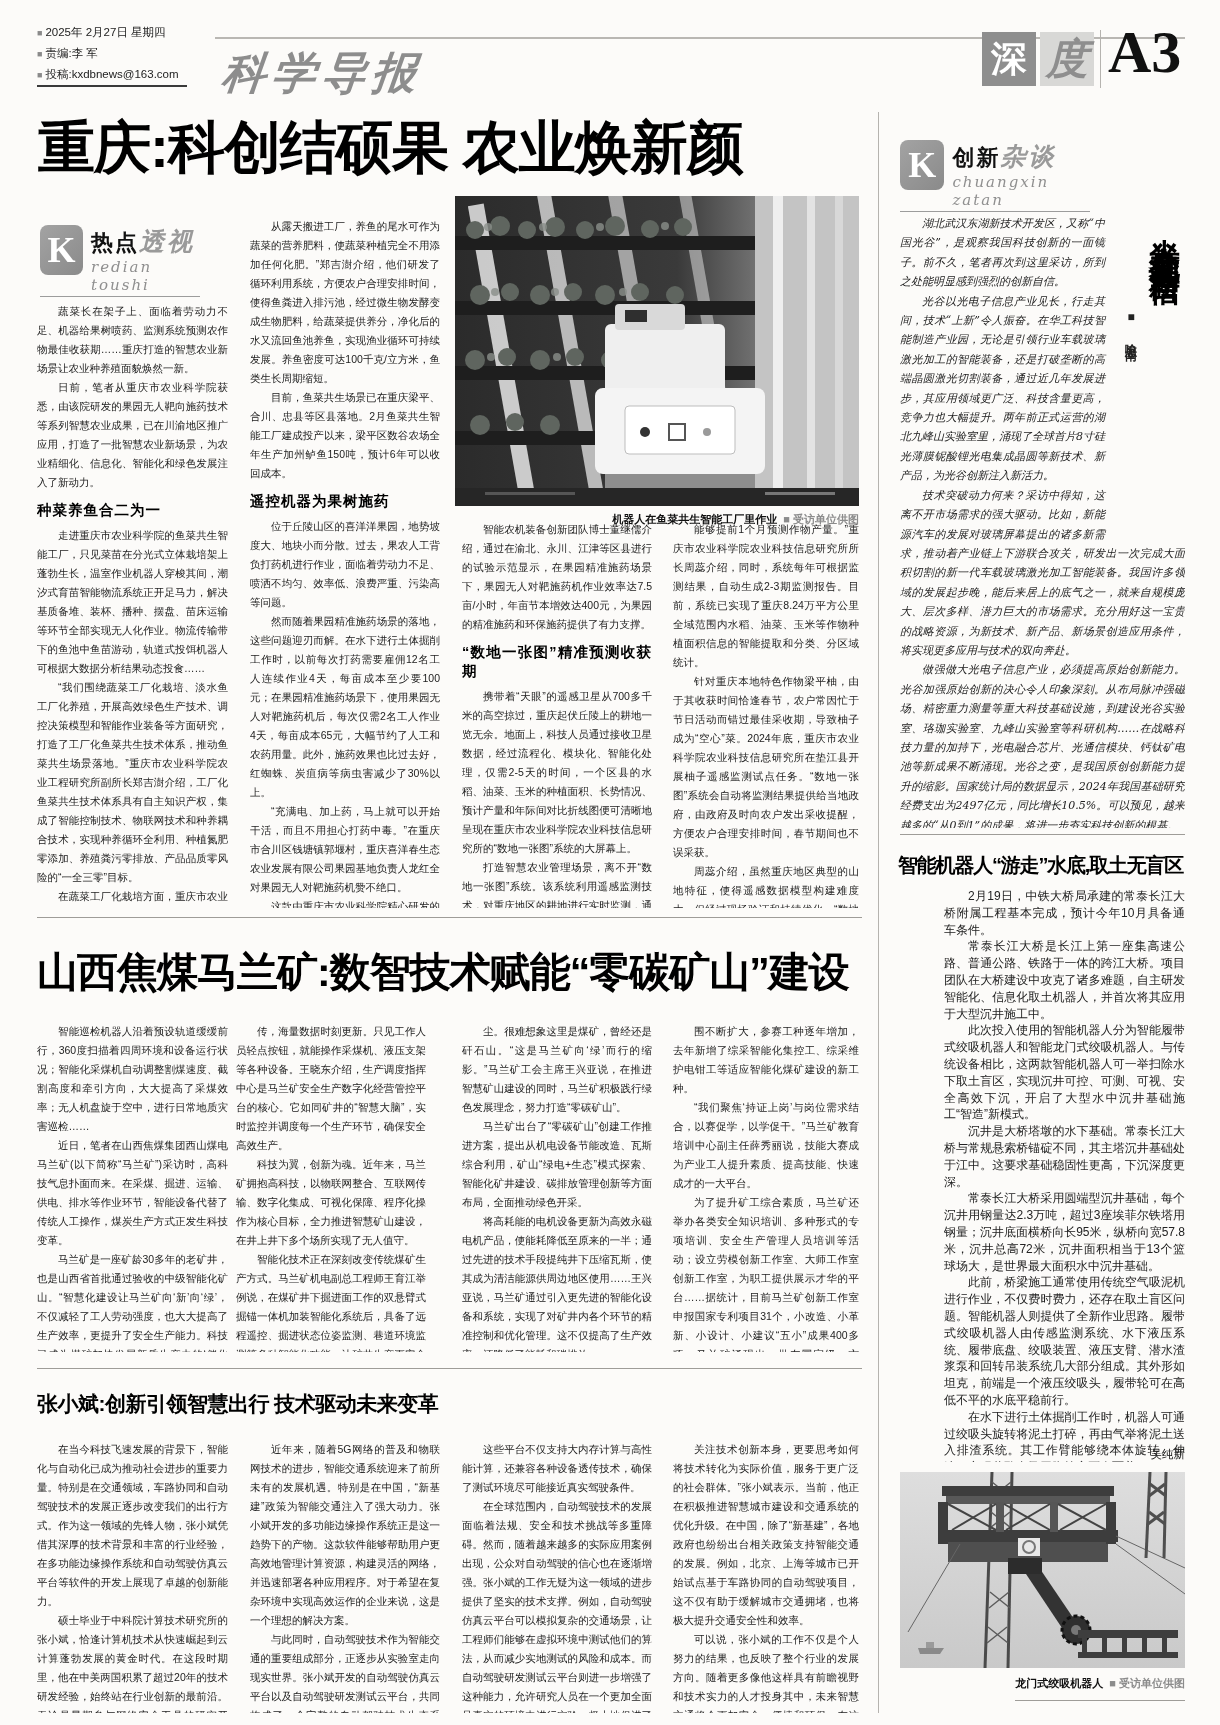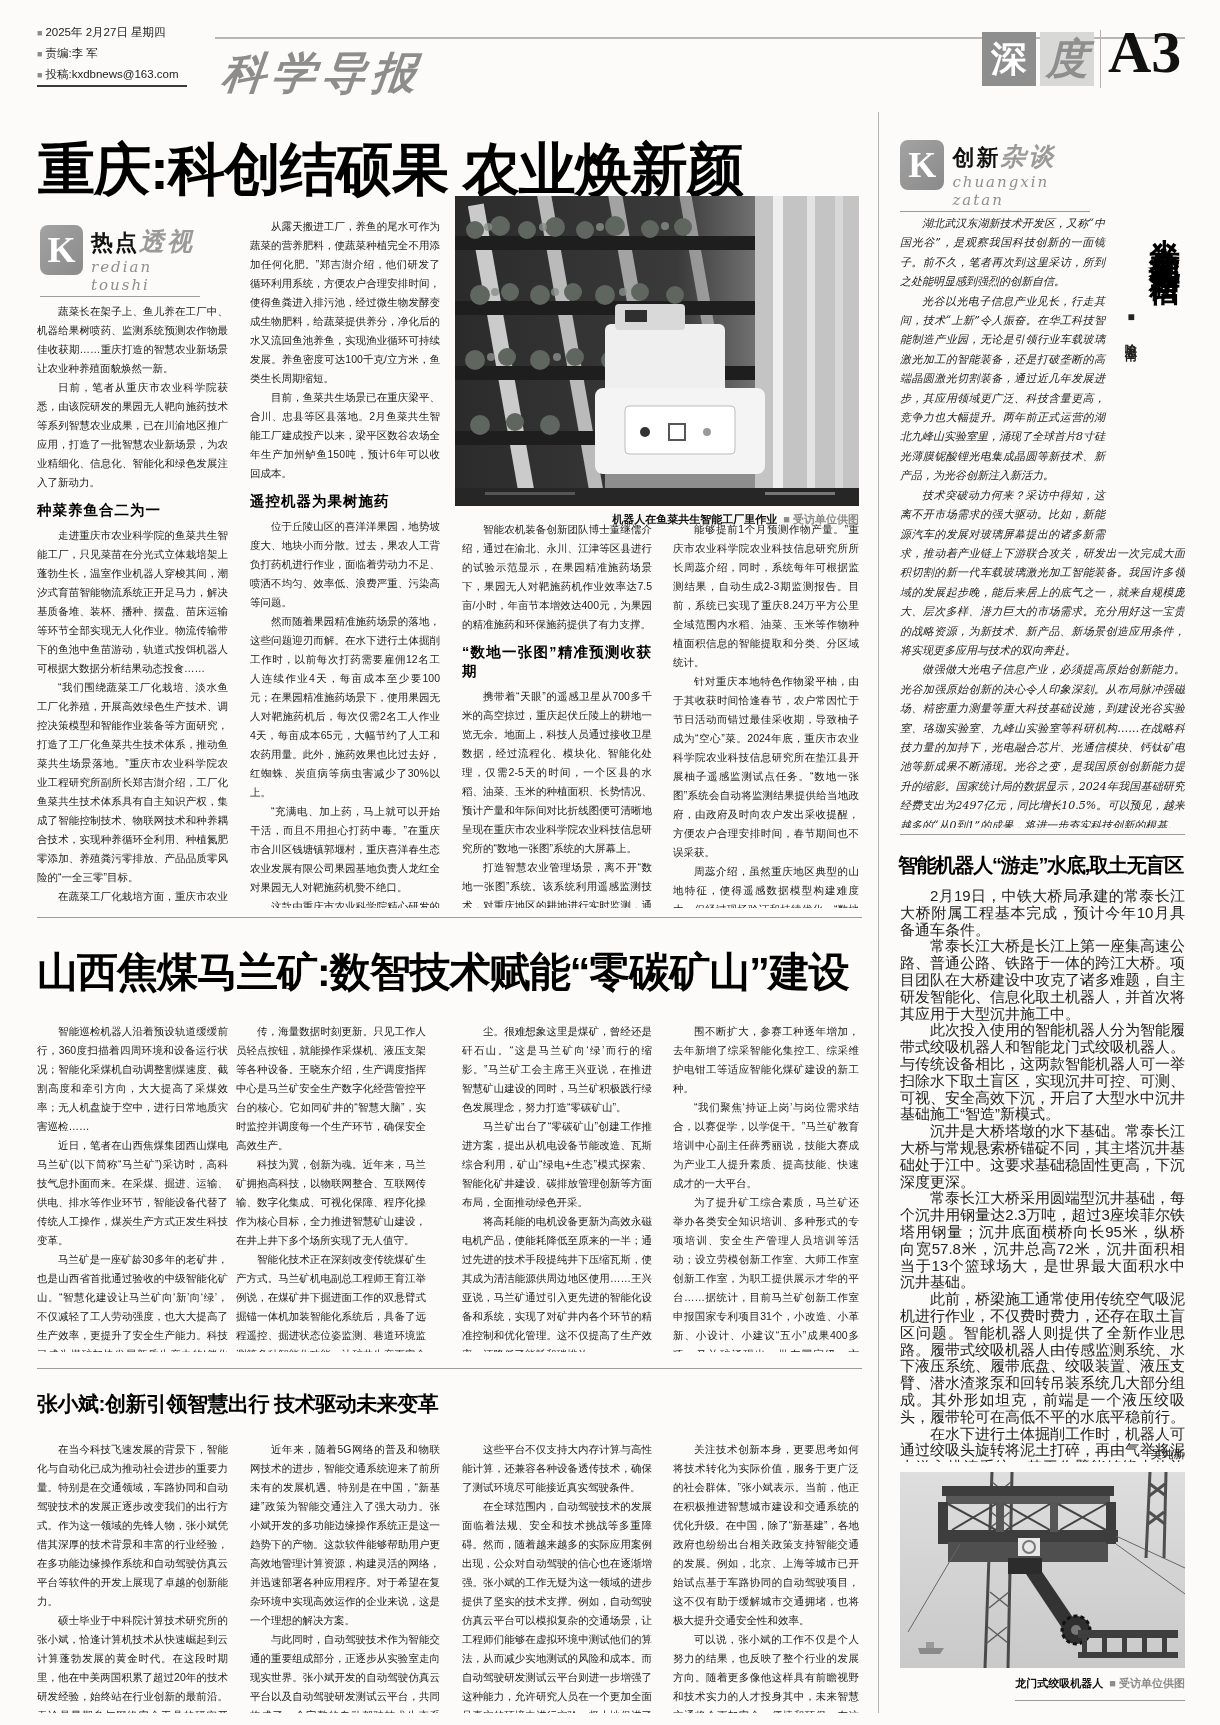--- a/index.html
+++ b/index.html
@@ -30,21 +30,21 @@
   .kick-underline{height:1px;background:#9c9c9c;}
   
   .headline-main{font-weight:bold;font-size:57px;letter-spacing:-1px;color:#000;white-space:nowrap;}
   .headline-mine{font-weight:bold;font-size:41px;color:#000;white-space:nowrap;letter-spacing:-1px;}
   .headline-zhang{font-weight:bold;font-size:21px;color:#000;white-space:nowrap;letter-spacing:-0.5px;}
   .headline-robot{font-weight:bold;font-size:20px;color:#000;white-space:nowrap;letter-spacing:-1.2px;}
   
   .col{overflow:hidden;text-align:justify;}
   .col p{margin:0;text-indent:2em;font-size:10.5px;line-height:19px;color:#222;}
   .col h4{margin:9px 0 6px 0;font-size:14.5px;color:#000;letter-spacing:1px;text-indent:0;}
-  .robot-body p{font-size:15px;line-height:16.8px;}
+  .robot-body p{font-size:12px;line-height:16.8px;margin-left:44px;}
   .kai p{font-family:"DejaVu Serif",serif;font-style:italic;font-size:11px;line-height:19.4px;color:#222;}
   .byline-abs{font-weight:normal;font-size:11.5px;color:#111;}
   
   .vert-head{writing-mode:vertical-rl;font-weight:bold;font-size:31px;letter-spacing:4px;color:#000;
              font-family:"Liberation Sans",sans-serif;}
   .vert-by{writing-mode:vertical-rl;font-size:12px;font-weight:bold;color:#222;letter-spacing:3px;}
   
   .hrule{height:1px;background:#9e9c98;}
   
   .caption{font-size:11px;font-weight:bold;color:#111;}
@@ -67,37 +67,37 @@
 
   <div class="abs depth-box depth-dark" style="left:982px;top:32px;">
       <span>深</span>
     </div>
   <div class="abs depth-box depth-light" style="left:1040px;top:32px;">
       <span>度</span>
     </div>
   <div class="abs vline" style="left:1100px;top:30px;height:58px;"></div>
   <div class="abs pageno" style="left:1108px;top:18px;">A3</div>
 
-  <div class="abs headline-main" style="left:38px;top:132px;">重庆:科创结硕果  农业焕新颜</div>
+  <div class="abs headline-main" style="left:38px;top:110px;">重庆:科创结硕果  农业焕新颜</div>
 
   <div class="abs" style="left:40px;top:225px;width:160px;">
     <div style="display:flex;align-items:flex-start;">
       <div class="klogo">
           <span>K</span>
         </div>
       <div style="margin-left:8px;">
         <div><span class="kick-bold">热点</span><span class="kick-script">透视</span></div>
         <div class="kick-pinyin">redian toushi</div>
       </div>
     </div>
     <div class="kick-underline" style="margin-top:2px;"></div>
   </div>
 
   <div class="abs col" style="left:37px;top:302px;width:191px;height:606px;">
-      <p>蔬菜长在架子上、鱼儿养在工厂中、机器给果树喷药、监测系统预测农作物最佳收获期……重庆打造的智慧农业新场景让农业种养殖面貌焕然一新。</p>
+      <p>蔬菜长在架子上、面临着劳动力不足、机器给果树喷药、监测系统预测农作物最佳收获期……重庆打造的智慧农业新场景让农业种养殖面貌焕然一新。</p>
       <p>日前，笔者从重庆市农业科学院获悉，由该院研发的果园无人靶向施药技术等系列智慧农业成果，已在川渝地区推广应用，打造了一批智慧农业新场景，为农业精细化、信息化、智能化和绿色发展注入了新动力。</p>
       <h4>种菜养鱼合二为一</h4>
       <p>走进重庆市农业科学院的鱼菜共生智能工厂，只见菜苗在分光式立体栽培架上蓬勃生长，温室作业机器人穿梭其间，潮汐式育苗智能物流系统正开足马力，解决基质备堆、装杯、播种、摆盘、苗床运输等环节全部实现无人化作业。物流传输带下的鱼池中鱼苗游动，轨道式投饵机器人可根据大数据分析结果动态投食……</p>
       <p>“我们围绕蔬菜工厂化栽培、淡水鱼工厂化养殖，开展高效绿色生产技术、调控决策模型和智能作业装备等方面研究，打造了工厂化鱼菜共生技术体系，推动鱼菜共生场景落地。”重庆市农业科学院农业工程研究所副所长郑吉澍介绍，工厂化鱼菜共生技术体系具有自主知识产权，集成了智能控制技术、物联网技术和种养耦合技术，实现种养循环全利用、种植氮肥零添加、养殖粪污零排放、产品品质零风险的“一全三零”目标。</p>
       <p>在蔬菜工厂化栽培方面，重庆市农业科学院农业工程研究所设施农业工程创新团队突破高精度定位、柔性夹持和多机协同管控等关键技术，实现了“从一粒种子到一棵菜”全程少人化作业。仅需要2个人操作播种设备，每个小时可以播种2万株蔬菜苗，作业效率是人工的10倍以上。此外，蔬菜种植采用充分利用立体空间和光照能量的自动化节能栽培系统，产量最大可达80千克/平方米，较传统露地栽培增产5-10倍以上。</p>
     </div>
   <div class="abs col" style="left:250px;top:217px;width:190px;height:691px;">
       <p>从露天搬进工厂，养鱼的尾水可作为蔬菜的营养肥料，使蔬菜种植完全不用添加任何化肥。”郑吉澍介绍，他们研发了循环利用系统，方便农户合理安排时间，使得鱼粪进入排污池，经过微生物发酵变成生物肥料，给蔬菜提供养分，净化后的水又流回鱼池养鱼，实现渔业循环可持续发展。养鱼密度可达100千克/立方米，鱼类生长周期缩短。</p>
       <p>目前，鱼菜共生场景已在重庆梁平、合川、忠县等区县落地。2月鱼菜共生智能工厂建成投产以来，梁平区数谷农场全年生产加州鲈鱼150吨，预计6年可以收回成本。</p>
       <h4>遥控机器为果树施药</h4>

